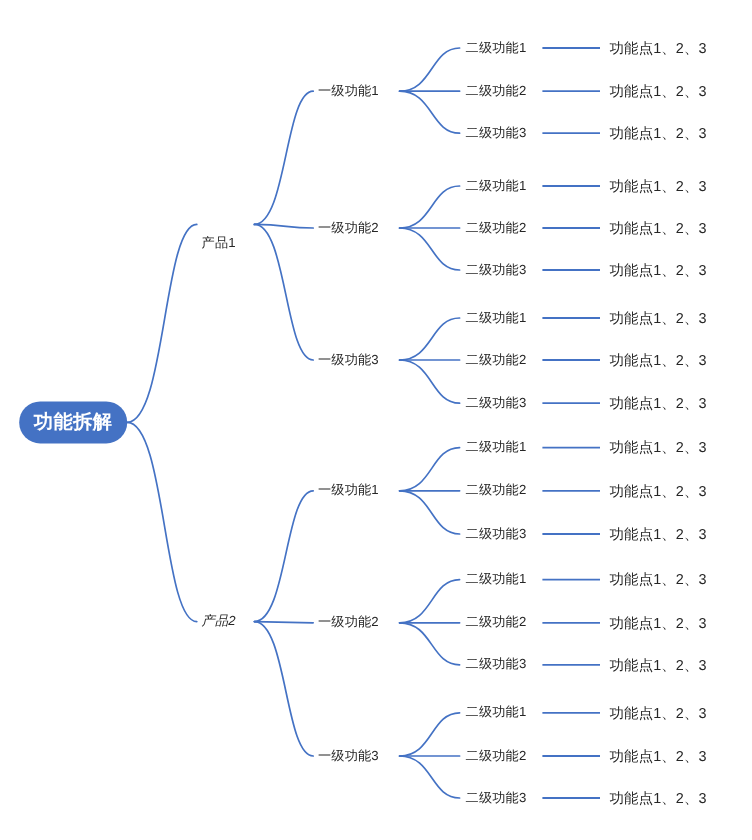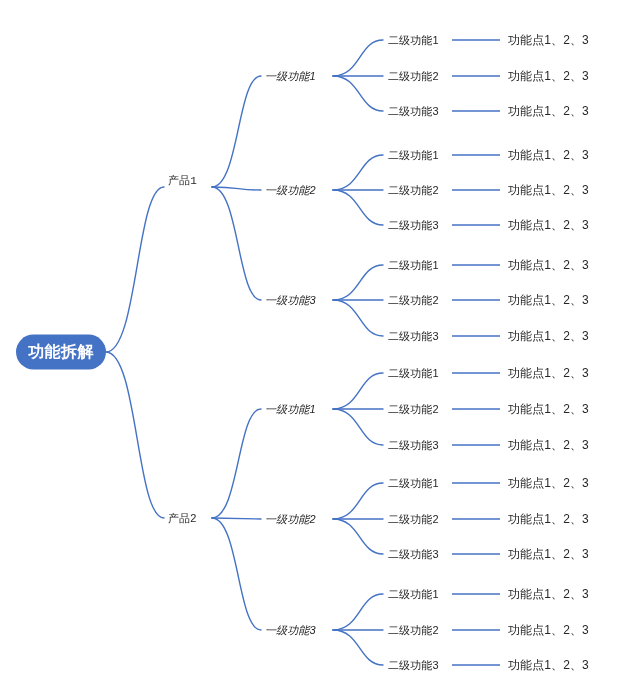--- a/index.html
+++ b/index.html
@@ -46,21 +46,21 @@
     position: absolute;
     white-space: nowrap;
     font-family: "Liberation Sans", "DejaVu Sans", sans-serif;
     font-size: 11px;
     color: #262626;
     line-height: 12px;
     letter-spacing: 0.1px;
     transform: translateY(-50%);
   }
   .node-label.l1 { font-size: 11px; }
-  .node-label.l2 { font-size: 11px; font-style: italic; }
+  .node-label.l2 { font-size: 11px; }
   .node-label.l3 { font-size: 11px; }
   .node-label.leaf { font-size: 12px; }
   .root-label {
     position: absolute;
     white-space: nowrap;
     font-family: "Liberation Sans", "DejaVu Sans", sans-serif;
     font-size: 16px;
     font-weight: bold;
     color: #ffffff;
     transform: translate(-50%, -50%);
@@ -117,21 +117,21 @@
         <path d="M333 630 C360.5 630 359 594 383 594" class="branch-path"></path>
         <path d="M452 594 L500 594" class="leaf-connector"></path>
         <path d="M333 630 L383 630" class="branch-path"></path>
         <path d="M452 630 L500 630" class="leaf-connector"></path>
         <path d="M333 630 C360.5 630 359 665 383 665" class="branch-path"></path>
         <path d="M452 665 L500 665" class="leaf-connector"></path>
       </g>
   </svg>
   <div id="label-layer">
       <div class="root-label" style="left: 61px; top: 352px;">功能拆解</div>
-      <div class="node-label l1" style="left: 168px; top: 181px; font-family: Liberation Mono, monospace;">产品1</div>
+      <div class="node-label l1" style="left: 168px; top: 203px;">产品1</div>
       <div class="node-label l2" style="left: 265px; top: 76px;">一级功能1</div>
       <div class="node-label l3" style="left: 388px; top: 40px;">二级功能1</div>
       <div class="node-label leaf" style="left: 508px; top: 40px;">功能点1、2、3</div>
       <div class="node-label l3" style="left: 388px; top: 76px;">二级功能2</div>
       <div class="node-label leaf" style="left: 508px; top: 76px;">功能点1、2、3</div>
       <div class="node-label l3" style="left: 388px; top: 111px;">二级功能3</div>
       <div class="node-label leaf" style="left: 508px; top: 111px;">功能点1、2、3</div>
       <div class="node-label l2" style="left: 265px; top: 190px;">一级功能2</div>
       <div class="node-label l3" style="left: 388px; top: 155px;">二级功能1</div>
       <div class="node-label leaf" style="left: 508px; top: 155px;">功能点1、2、3</div>
@@ -139,21 +139,21 @@
       <div class="node-label leaf" style="left: 508px; top: 190px;">功能点1、2、3</div>
       <div class="node-label l3" style="left: 388px; top: 225px;">二级功能3</div>
       <div class="node-label leaf" style="left: 508px; top: 225px;">功能点1、2、3</div>
       <div class="node-label l2" style="left: 265px; top: 300px;">一级功能3</div>
       <div class="node-label l3" style="left: 388px; top: 265px;">二级功能1</div>
       <div class="node-label leaf" style="left: 508px; top: 265px;">功能点1、2、3</div>
       <div class="node-label l3" style="left: 388px; top: 300px;">二级功能2</div>
       <div class="node-label leaf" style="left: 508px; top: 300px;">功能点1、2、3</div>
       <div class="node-label l3" style="left: 388px; top: 336px;">二级功能3</div>
       <div class="node-label leaf" style="left: 508px; top: 336px;">功能点1、2、3</div>
-      <div class="node-label l1" style="left: 168px; top: 518px;">产品2</div>
+      <div class="node-label l1" style="left: 168px; top: 518px; font-style: italic;">产品2</div>
       <div class="node-label l2" style="left: 265px; top: 409px;">一级功能1</div>
       <div class="node-label l3" style="left: 388px; top: 373px;">二级功能1</div>
       <div class="node-label leaf" style="left: 508px; top: 373px;">功能点1、2、3</div>
       <div class="node-label l3" style="left: 388px; top: 409px;">二级功能2</div>
       <div class="node-label leaf" style="left: 508px; top: 409px;">功能点1、2、3</div>
       <div class="node-label l3" style="left: 388px; top: 445px;">二级功能3</div>
       <div class="node-label leaf" style="left: 508px; top: 445px;">功能点1、2、3</div>
       <div class="node-label l2" style="left: 265px; top: 519px;">一级功能2</div>
       <div class="node-label l3" style="left: 388px; top: 483px;">二级功能1</div>
       <div class="node-label leaf" style="left: 508px; top: 483px;">功能点1、2、3</div>

